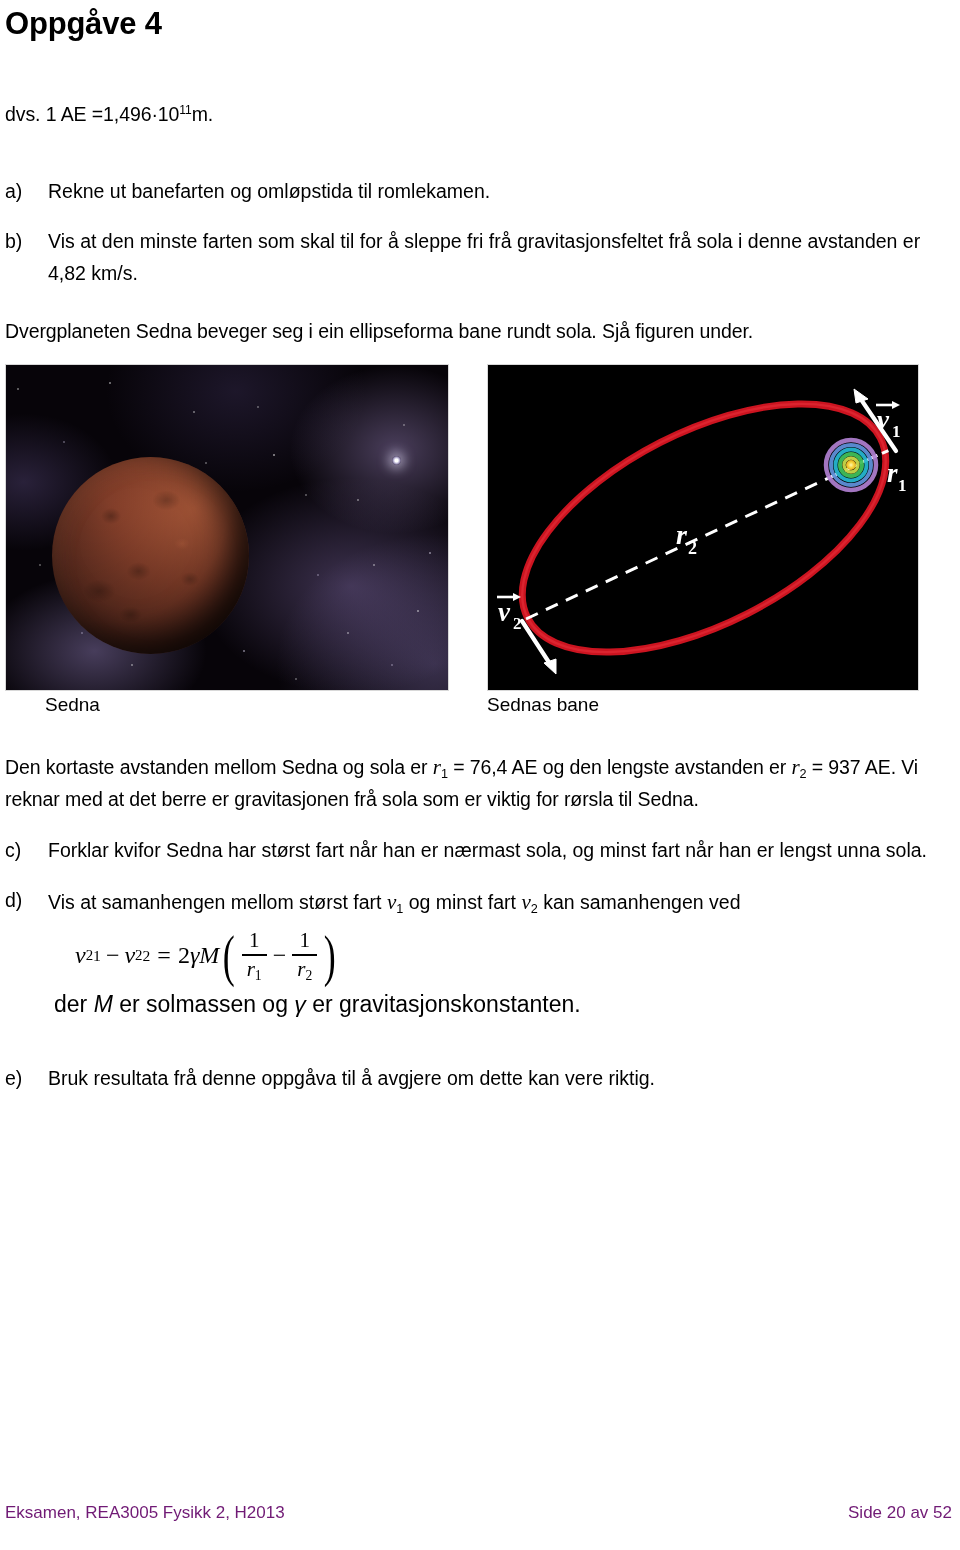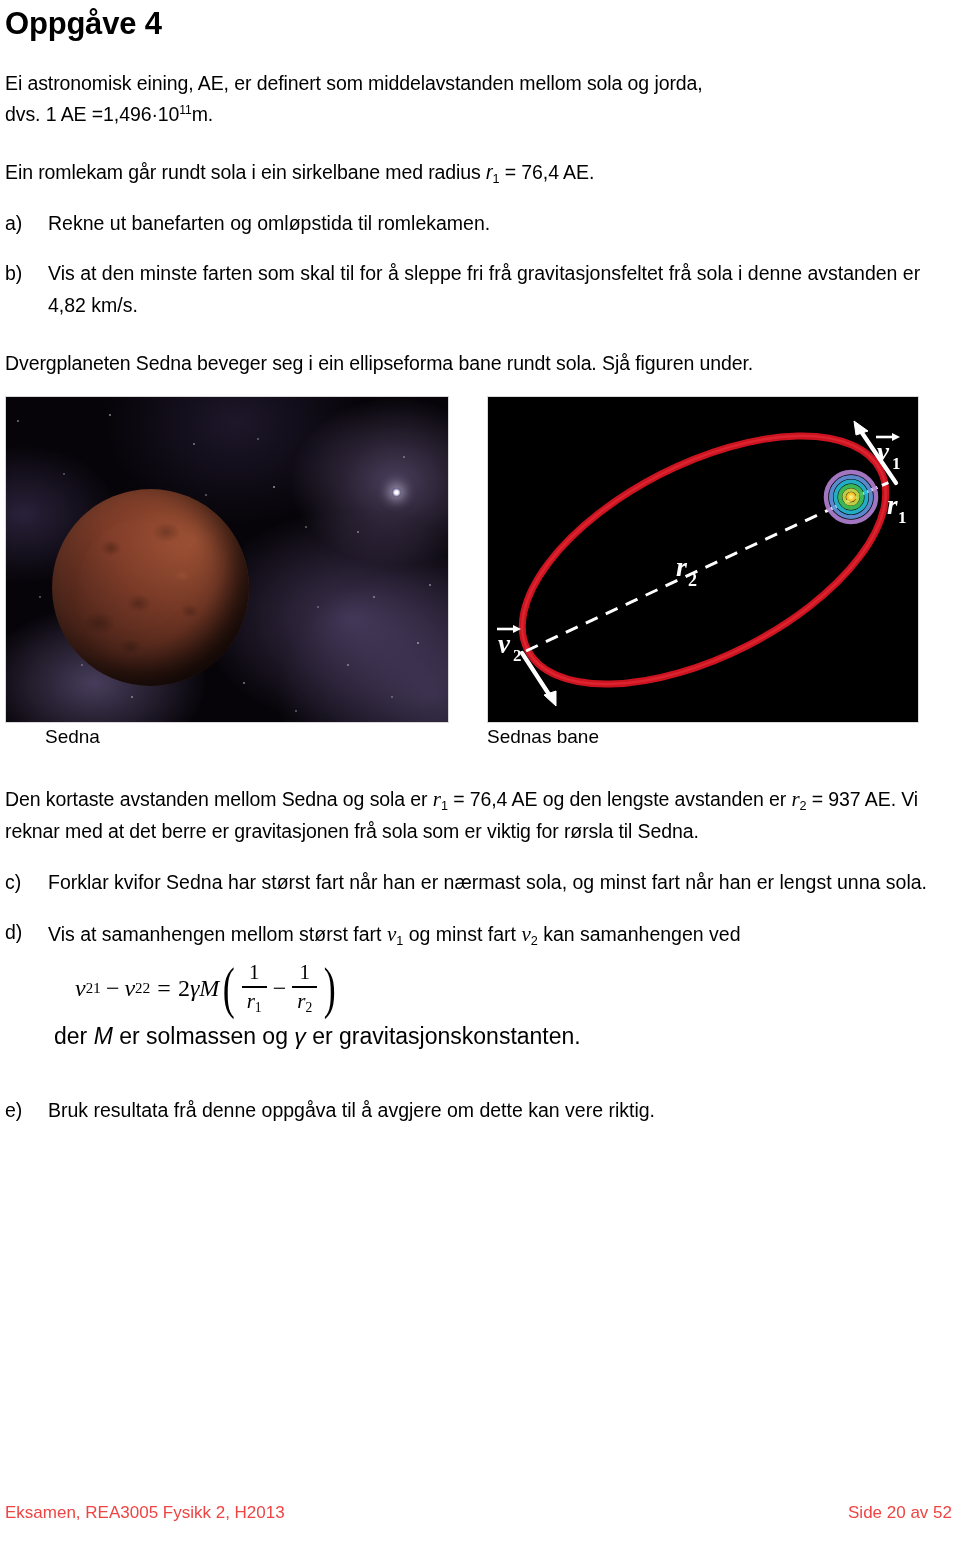--- a/index.html
+++ b/index.html
@@ -237,44 +237,41 @@
 
   
   .footer {
     position: absolute;
     left: 5px;
     right: 8px;
     bottom: 27px;
     display: flex;
     justify-content: space-between;
     font-size: 17px;
-    color: #ef4444;
+    color: #701a75;
   }
 </style>
 </head>
 <body>
 
 <div class="page">
   <div class="content">
 
     <h1 class="title">Oppgåve 4</h1>
 
 
     <div class="gap-lg"></div>
 
     <p class="body">
-      <span>Ei astronomisk eining, AE, er definert som middelavstanden mellom sola og jorda,</span><br>
+      <br>
       <span>dvs.  1 AE =1,496</span><span>·</span><span>10</span><sup class="sp">11</sup><span>m.</span>
     </p>
 
     <div class="gap-lg"></div>
 
-    <p class="body">
-      <span>Ein romlekam går rundt sola i ein sirkelbane med radius </span><span class="mvar">r</span><sub class="sb">1</sub><span> = 76,4 AE.</span>
-    </p>
 
     <div class="gap-md"></div>
 
     <div class="item">
       <span class="marker">a)</span>
       <span class="itext">Rekne ut banefarten og omløpstida til romlekamen.</span>
     </div>
 
     <div class="gap-md"></div>
 

